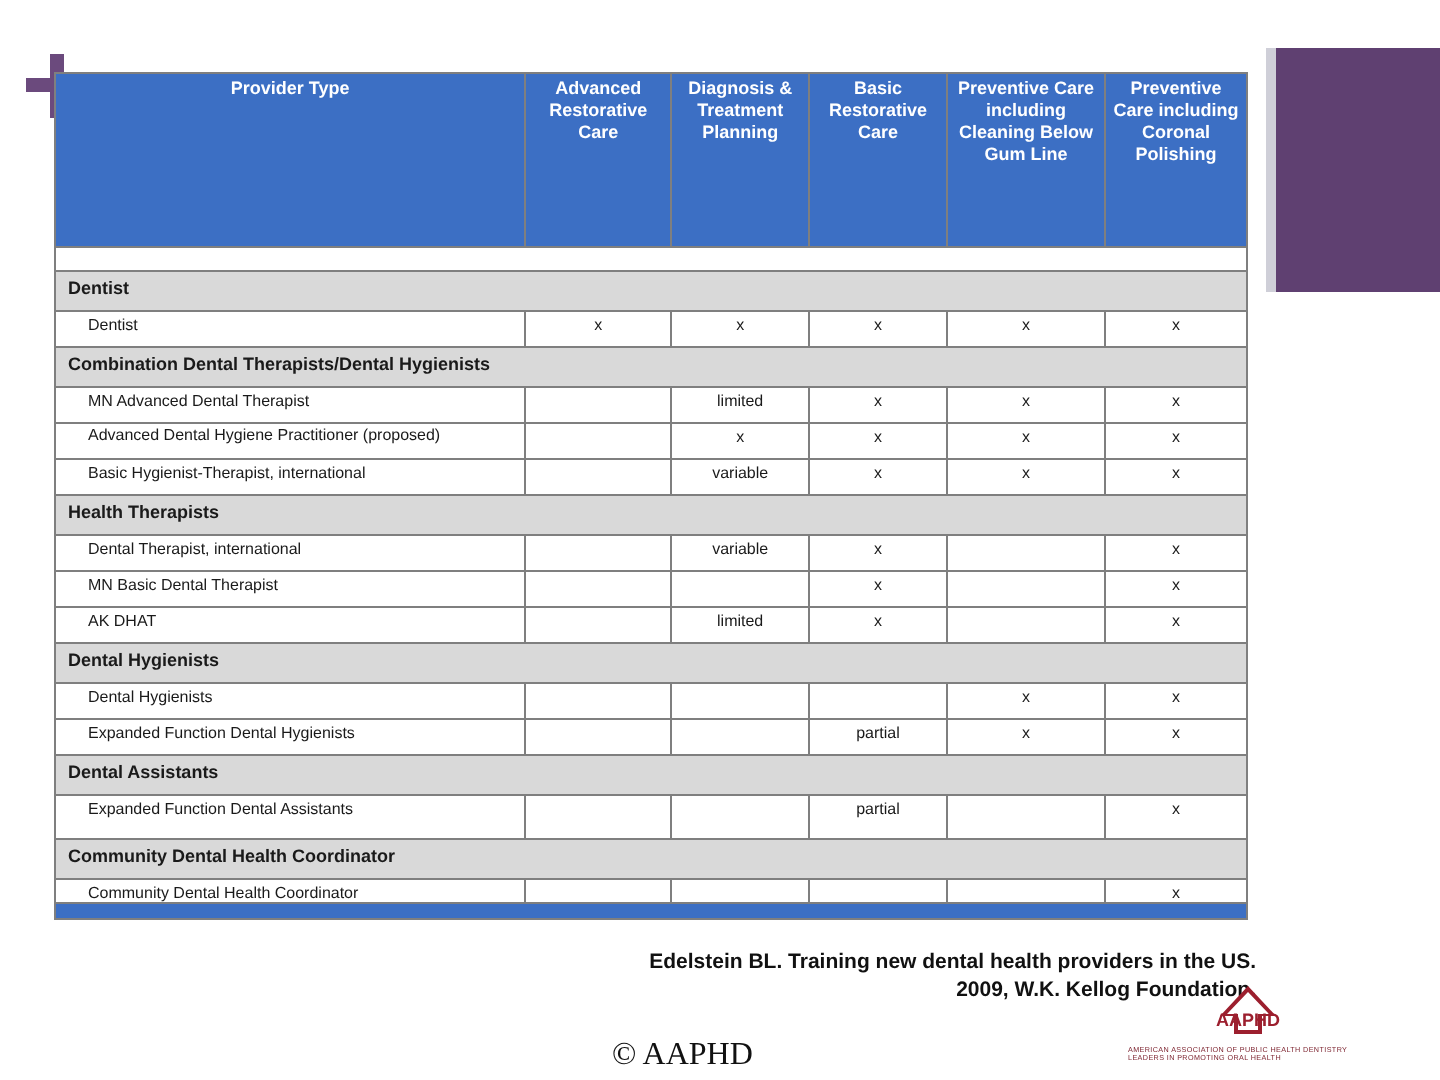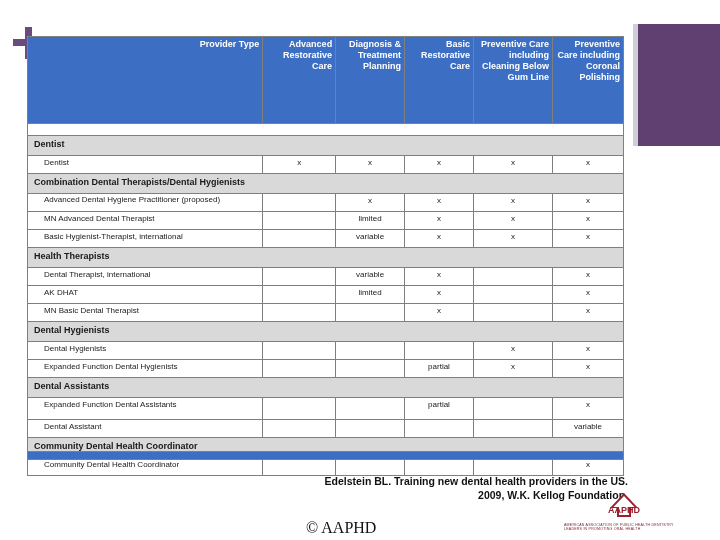--- a/index.html
+++ b/index.html
@@ -72,21 +72,21 @@
     padding: 2px 3px;
     vertical-align: top;
   }
 
   
   thead th {
     background: #3c6fc4;
     color: #ffffff;
     font-weight: bold;
     font-size: 9px;
-    text-align: right;
+    text-align: center;
     height: 82px;
     vertical-align: top;
     line-height: 1.22;
     padding: 6px 5px;
   }
   thead th.col-provider {
     width: 232px;
   }
 
   
@@ -239,67 +239,67 @@
         <td class="mark">x</td>
         <td class="mark">x</td>
         <td class="mark">x</td>
         <td class="mark">x</td>
       </tr>
 
       <tr class="section">
         <td colspan="6">Combination Dental Therapists/Dental Hygienists</td>
       </tr>
       <tr class="data">
+        <td class="label">MN Advanced Dental Therapist</td>
+        <td class="mark"></td>
+        <td class="mark">limited</td>
+        <td class="mark">x</td>
+        <td class="mark">x</td>
+        <td class="mark">x</td>
+      </tr>
+      <tr class="data">
         <td class="label" style="white-space:normal;line-height:1.1;">Advanced Dental Hygiene Practitioner (proposed)</td>
         <td class="mark"></td>
         <td class="mark">x</td>
         <td class="mark">x</td>
         <td class="mark">x</td>
         <td class="mark">x</td>
       </tr>
       <tr class="data">
-        <td class="label">MN Advanced Dental Therapist</td>
+        <td class="label">Basic Hygienist-Therapist, international</td>
+        <td class="mark"></td>
+        <td class="mark">variable</td>
+        <td class="mark">x</td>
+        <td class="mark">x</td>
+        <td class="mark">x</td>
+      </tr>
+
+      <tr class="section">
+        <td colspan="6">Health Therapists</td>
+      </tr>
+      <tr class="data">
+        <td class="label">Dental Therapist, international</td>
+        <td class="mark"></td>
+        <td class="mark">variable</td>
+        <td class="mark">x</td>
+        <td class="mark"></td>
+        <td class="mark">x</td>
+      </tr>
+      <tr class="data">
+        <td class="label">MN Basic Dental Therapist</td>
+        <td class="mark"></td>
+        <td class="mark"></td>
+        <td class="mark">x</td>
+        <td class="mark"></td>
+        <td class="mark">x</td>
+      </tr>
+      <tr class="data">
+        <td class="label">AK DHAT</td>
         <td class="mark"></td>
         <td class="mark">limited</td>
-        <td class="mark">x</td>
-        <td class="mark">x</td>
-        <td class="mark">x</td>
-      </tr>
-      <tr class="data">
-        <td class="label">Basic Hygienist-Therapist, international</td>
-        <td class="mark"></td>
-        <td class="mark">variable</td>
-        <td class="mark">x</td>
-        <td class="mark">x</td>
-        <td class="mark">x</td>
-      </tr>
-
-      <tr class="section">
-        <td colspan="6">Health Therapists</td>
-      </tr>
-      <tr class="data">
-        <td class="label">Dental Therapist, international</td>
-        <td class="mark"></td>
-        <td class="mark">variable</td>
-        <td class="mark">x</td>
-        <td class="mark"></td>
-        <td class="mark">x</td>
-      </tr>
-      <tr class="data">
-        <td class="label">AK DHAT</td>
-        <td class="mark"></td>
-        <td class="mark">limited</td>
-        <td class="mark">x</td>
-        <td class="mark"></td>
-        <td class="mark">x</td>
-      </tr>
-      <tr class="data">
-        <td class="label">MN Basic Dental Therapist</td>
-        <td class="mark"></td>
-        <td class="mark"></td>
         <td class="mark">x</td>
         <td class="mark"></td>
         <td class="mark">x</td>
       </tr>
 
       <tr class="section">
         <td colspan="6">Dental Hygienists</td>
       </tr>
       <tr class="data">
         <td class="label">Dental Hygienists</td>
@@ -321,28 +321,20 @@
       <tr class="section">
         <td colspan="6">Dental Assistants</td>
       </tr>
       <tr class="data" style="height:22px;">
         <td class="label">Expanded Function Dental Assistants</td>
         <td class="mark"></td>
         <td class="mark"></td>
         <td class="mark">partial</td>
         <td class="mark"></td>
         <td class="mark">x</td>
-      </tr>
-      <tr class="data" style="height:16px;">
-        <td class="label">Dental Assistant</td>
-        <td class="mark"></td>
-        <td class="mark"></td>
-        <td class="mark"></td>
-        <td class="mark"></td>
-        <td class="mark">variable</td>
       </tr>
 
       <tr class="section">
         <td colspan="6">Community Dental Health Coordinator</td>
       </tr>
       <tr class="data">
         <td class="label">Community Dental Health Coordinator</td>
         <td class="mark"></td>
         <td class="mark"></td>
         <td class="mark"></td>

